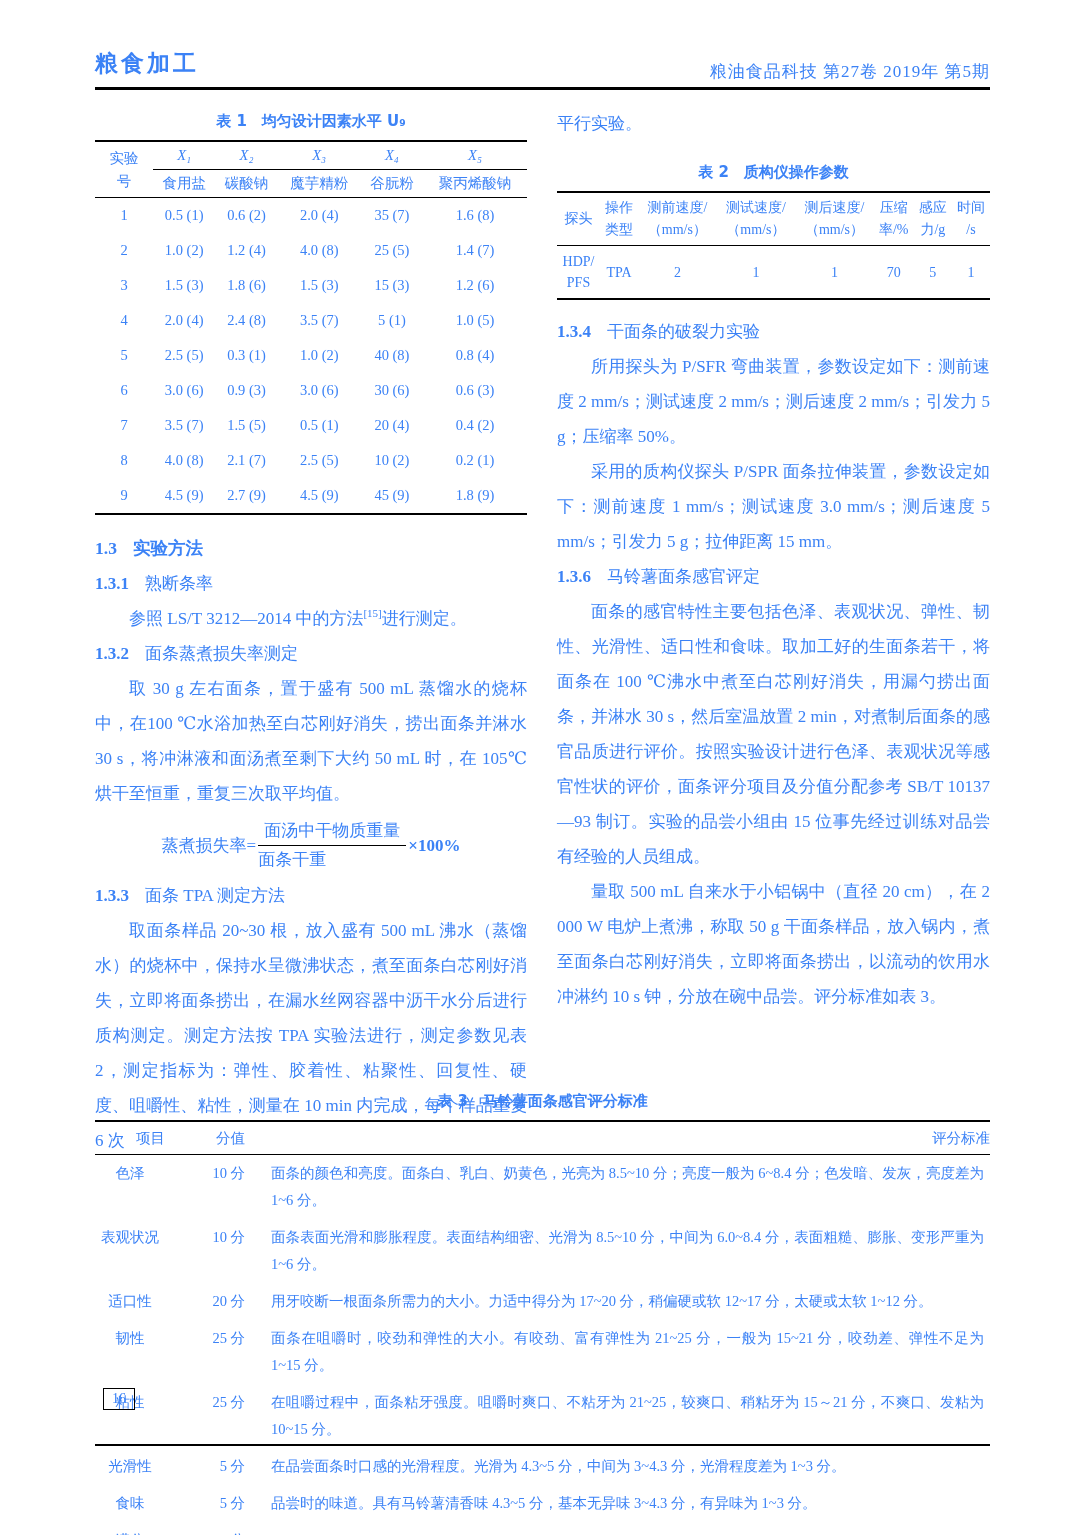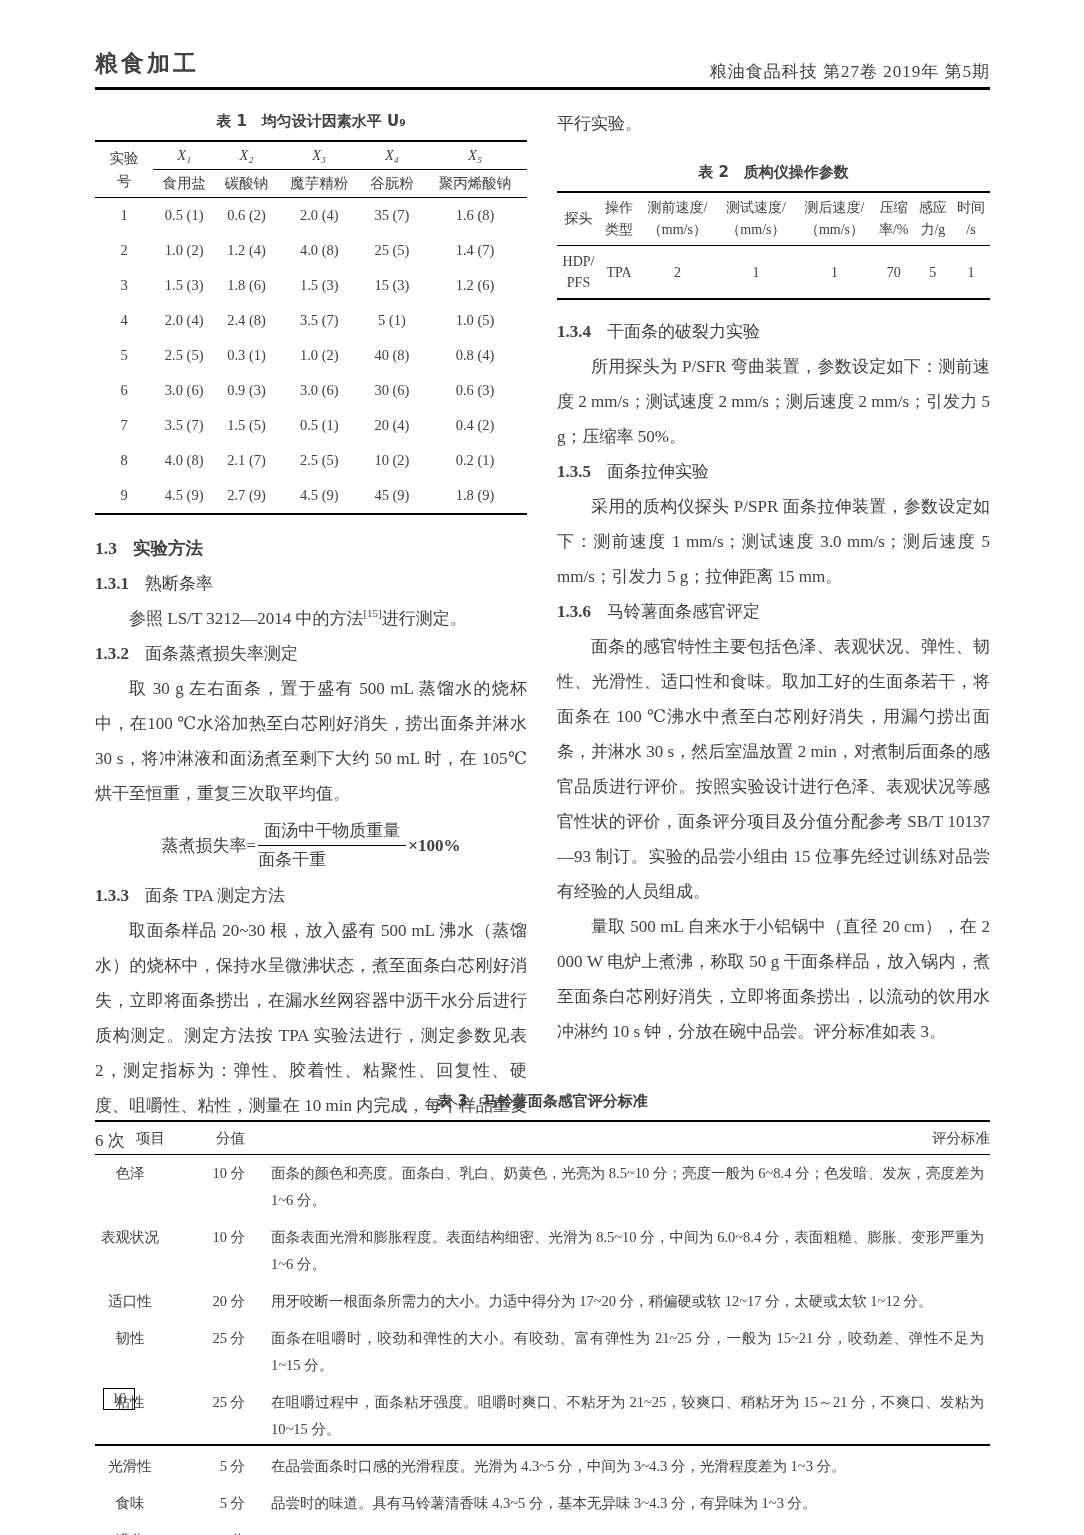--- a/index.html
+++ b/index.html
@@ -1,18 +1,18 @@
 <!DOCTYPE html>
 <html lang="zh"><head>
 <meta charset="utf-8">
 <style>
   html,body{margin:0;padding:0;background:#e8e8e8;}
   .page{
     position:relative;width:1084px;height:1535px;background:#ffffff;
-    font-family:"Liberation Serif","DejaVu Serif",serif;color:#404040;
+    font-family:"Liberation Serif","DejaVu Serif",serif;color:#3b82f6;
     overflow:hidden;
   }
   
   .hdr-left{
     position:absolute;left:95px;top:48px;
     font-family:"DejaVu Sans","Liberation Sans",sans-serif;
     font-weight:bold;font-size:23px;letter-spacing:3px;
   }
   .hdr-right{
     position:absolute;right:94px;top:60px;font-size:17px;letter-spacing:1px;
@@ -253,23 +253,20 @@
             <td>1</td>
           </tr>
         </tbody>
     </table>
 
     <p class="h3" style="margin-top:14px;">
       <span class="hnum">1.3.4</span><span>干面条的破裂力实验</span>
     </p>
     <p class="para">所用探头为 P/SFR 弯曲装置，参数设定如下：测前速度 2 mm/s；测试速度 2 mm/s；测后速度 2 mm/s；引发力 5 g；压缩率 50%。</p>
 
-    <p class="h3">
-      <span class="hnum">1.3.5</span><span>面条拉伸实验</span>
-    </p>
     <p class="para">采用的质构仪探头 P/SPR 面条拉伸装置，参数设定如下：测前速度 1 mm/s；测试速度 3.0 mm/s；测后速度 5 mm/s；引发力 5 g；拉伸距离 15 mm。</p>
 
     <p class="h3">
       <span class="hnum">1.3.6</span><span>马铃薯面条感官评定</span>
     </p>
     <p class="para">面条的感官特性主要包括色泽、表观状况、弹性、韧性、光滑性、适口性和食味。取加工好的生面条若干，将面条在 100 ℃沸水中煮至白芯刚好消失，用漏勺捞出面条，并淋水 30 s，然后室温放置 2 min，对煮制后面条的感官品质进行评价。按照实验设计进行色泽、表观状况等感官性状的评价，面条评分项目及分值分配参考 SB/T 10137—93 制订。实验的品尝小组由 15 位事先经过训练对品尝有经验的人员组成。</p>
     <p class="para">量取 500 mL 自来水于小铝锅中（直径 20 cm），在 2 000 W 电炉上煮沸，称取 50 g 干面条样品，放入锅内，煮至面条白芯刚好消失，立即将面条捞出，以流动的饮用水冲淋约 10 s 钟，分放在碗中品尝。评分标准如表 3。</p>
   </div>
 
   <div class="t3-wrap">

